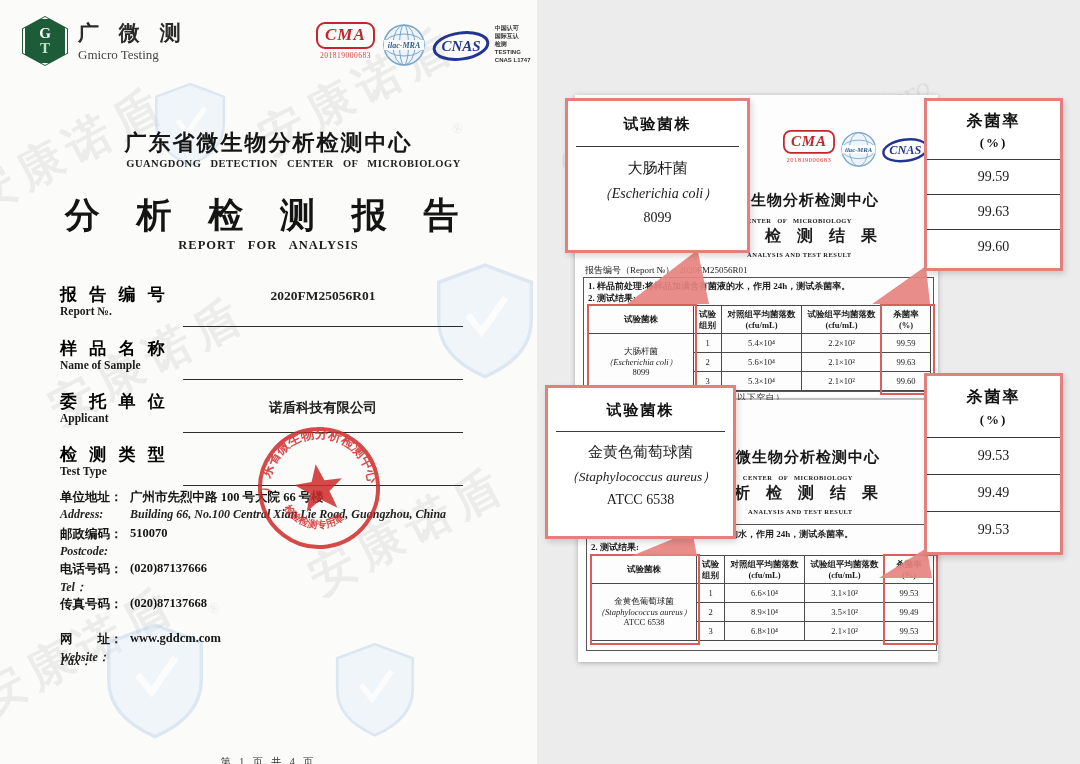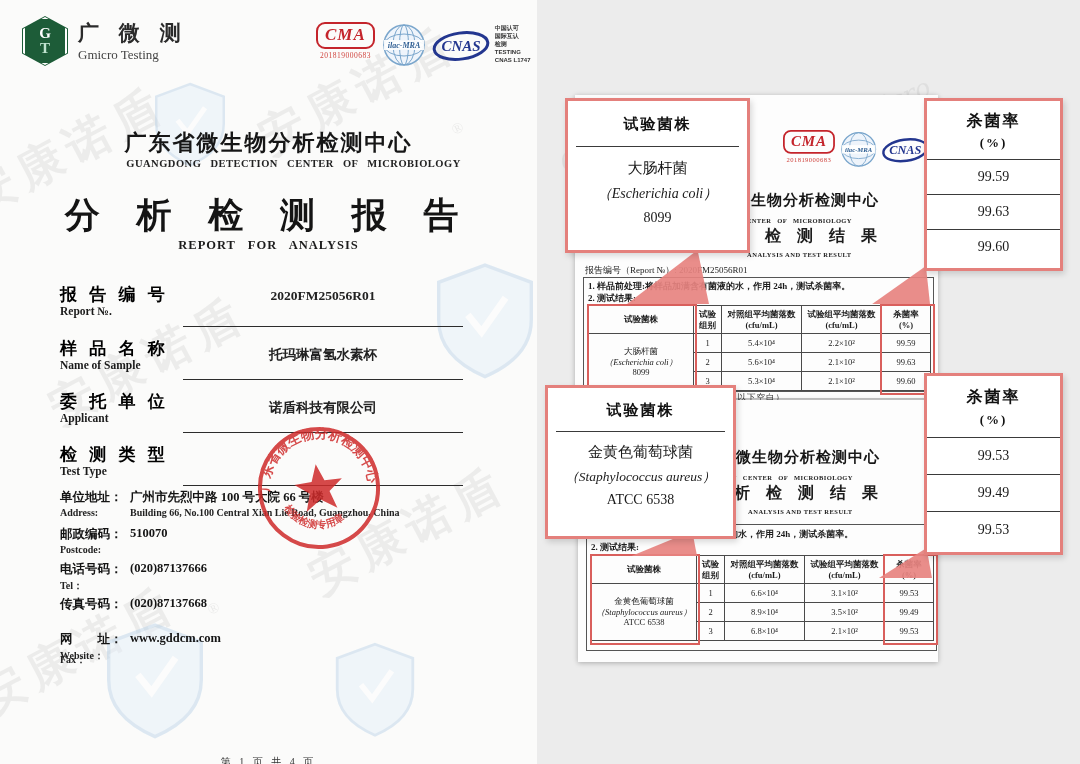--- a/index.html
+++ b/index.html
@@ -35,21 +35,21 @@
   
   .center-cn{font-size:22px;font-weight:bold;letter-spacing:2px;color:#161616;white-space:nowrap;}
   .center-en{font-size:10.5px;font-weight:bold;letter-spacing:.5px;word-spacing:6px;color:#222;padding-left:25px;}
   .title-cn{font-size:35px;font-weight:bold;letter-spacing:14px;color:#141414;white-space:nowrap;}
   .title-en{font-size:12.5px;font-weight:bold;letter-spacing:1px;word-spacing:8px;}
   .f-cn{font-size:17px;font-weight:bold;letter-spacing:4px;color:#000000;white-space:nowrap;}
   .f-en{font-size:11.5px;font-weight:bold;color:#1a1a1a;}
   .f-val{font-size:13.5px;font-weight:bold;color:#222;text-align:center;}
   .f-line{border-bottom:1.5px solid #2c2c2c;}
   .c-row-cn{font-size:12.5px;font-weight:bold;color:#141414;white-space:nowrap;}
-  .c-row-en{font-size:10px;font-weight:bold;color:#222;white-space:nowrap;}
+  .c-row-en{font-size:12px;font-weight:bold;color:#222;white-space:nowrap;font-style:italic;}
   .footer{font-size:10px;color:#333;letter-spacing:3px;margin-top:24px;}
   
   #right-panel{left:537px;top:0;width:543px;height:764px;background:#ececec;}
   .card{background:#fdfdfd;box-shadow:0 1px 5px rgba(0,0,0,.28);}
   .snip-center-cn{font-size:15px;font-weight:bold;letter-spacing:1px;color:#161616;white-space:nowrap;}
   .snip-center-en{font-size:6.5px;font-weight:bold;letter-spacing:.4px;word-spacing:4px;white-space:nowrap;}
   .snip-title-cn{font-size:16px;font-weight:bold;letter-spacing:6px;white-space:nowrap;}
   .snip-title-en{font-size:6.5px;font-weight:bold;letter-spacing:.5px;white-space:nowrap;}
   .snip-small{font-size:9px;color:#1d1d1d;white-space:nowrap;}
   .res-box{border:1px solid #555;background:transparent;}
@@ -140,21 +140,20 @@
   <div class="abs title-cn" style="left:0;top:192px;width:537px;text-align:center;">分 析 检 测 报 告</div>
   <div class="abs title-en" style="left:0;top:238px;width:537px;text-align:center;">REPORT FOR ANALYSIS</div>
 
   <div class="abs f-cn" style="left:60px;top:283px;">报 告 编 号</div>
   <div class="abs f-en" style="left:60px;top:305px;">Report №.</div>
   <div class="abs f-val" style="left:183px;top:288px;width:280px;">2020FM25056R01</div>
   <div class="abs f-line" style="left:183px;top:326px;width:280px;"></div>
 
   <div class="abs f-cn" style="left:60px;top:337px;">样 品 名 称</div>
   <div class="abs f-en" style="left:60px;top:359px;">Name of Sample</div>
-  <div class="abs f-val" style="left:183px;top:346px;width:280px;">托玛琳富氢水素杯</div>
   <div class="abs f-line" style="left:183px;top:379px;width:280px;"></div>
 
   <div class="abs f-cn" style="left:60px;top:390px;">委 托 单 位</div>
   <div class="abs f-en" style="left:60px;top:412px;">Applicant</div>
   <div class="abs f-val" style="left:183px;top:399px;width:280px;">诺盾科技有限公司</div>
   <div class="abs f-line" style="left:183px;top:432px;width:280px;"></div>
 
   <div class="abs f-cn" style="left:60px;top:443px;">检 测 类 型</div>
   <div class="abs f-en" style="left:60px;top:465px;">Test Type</div>
   <div class="abs f-line" style="left:183px;top:485px;width:280px;"></div>

